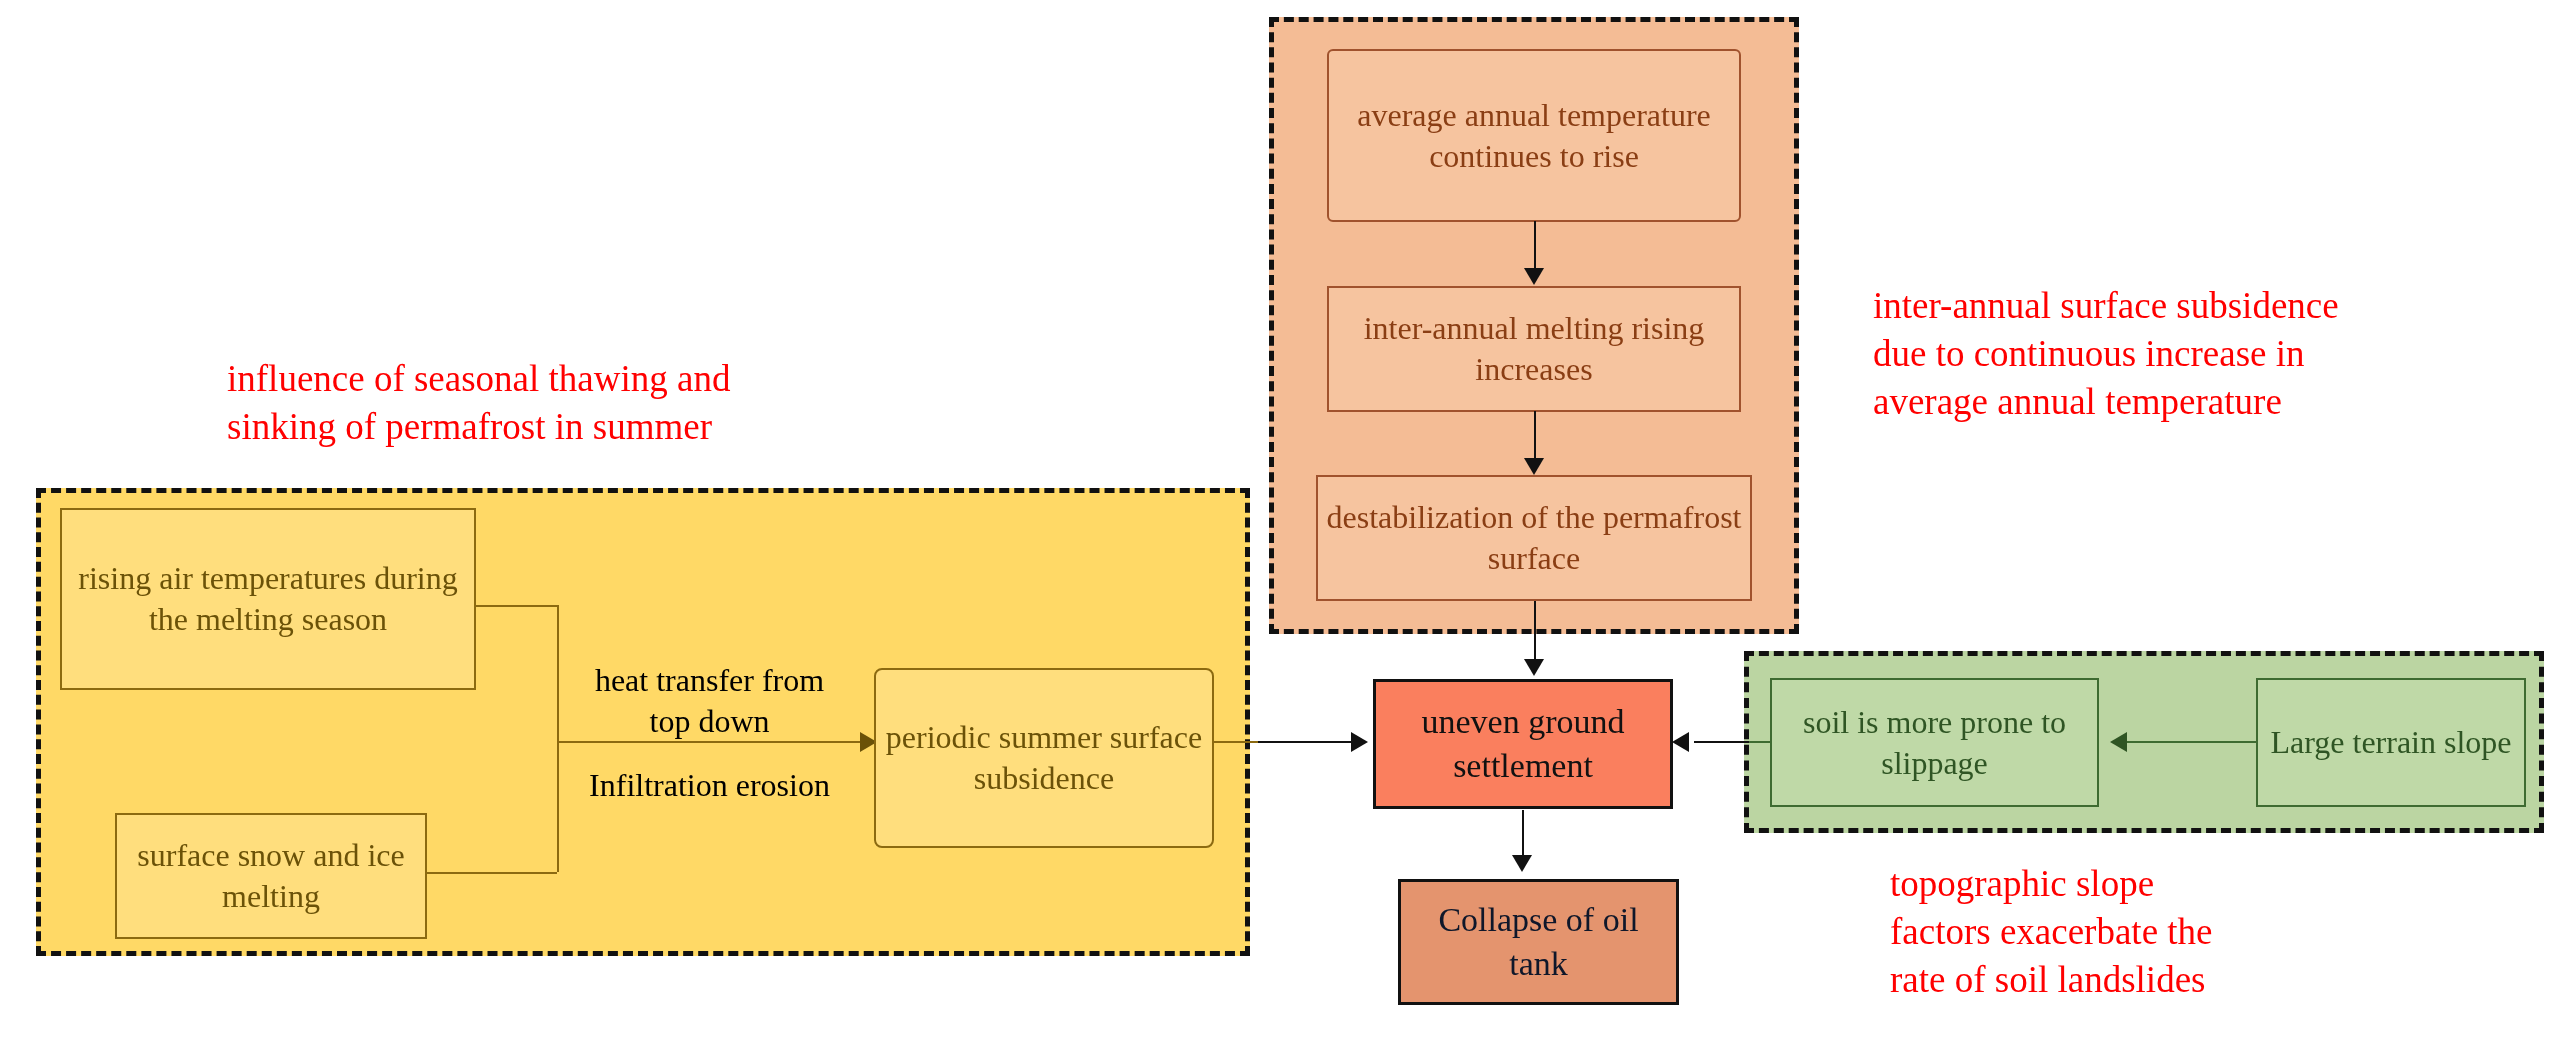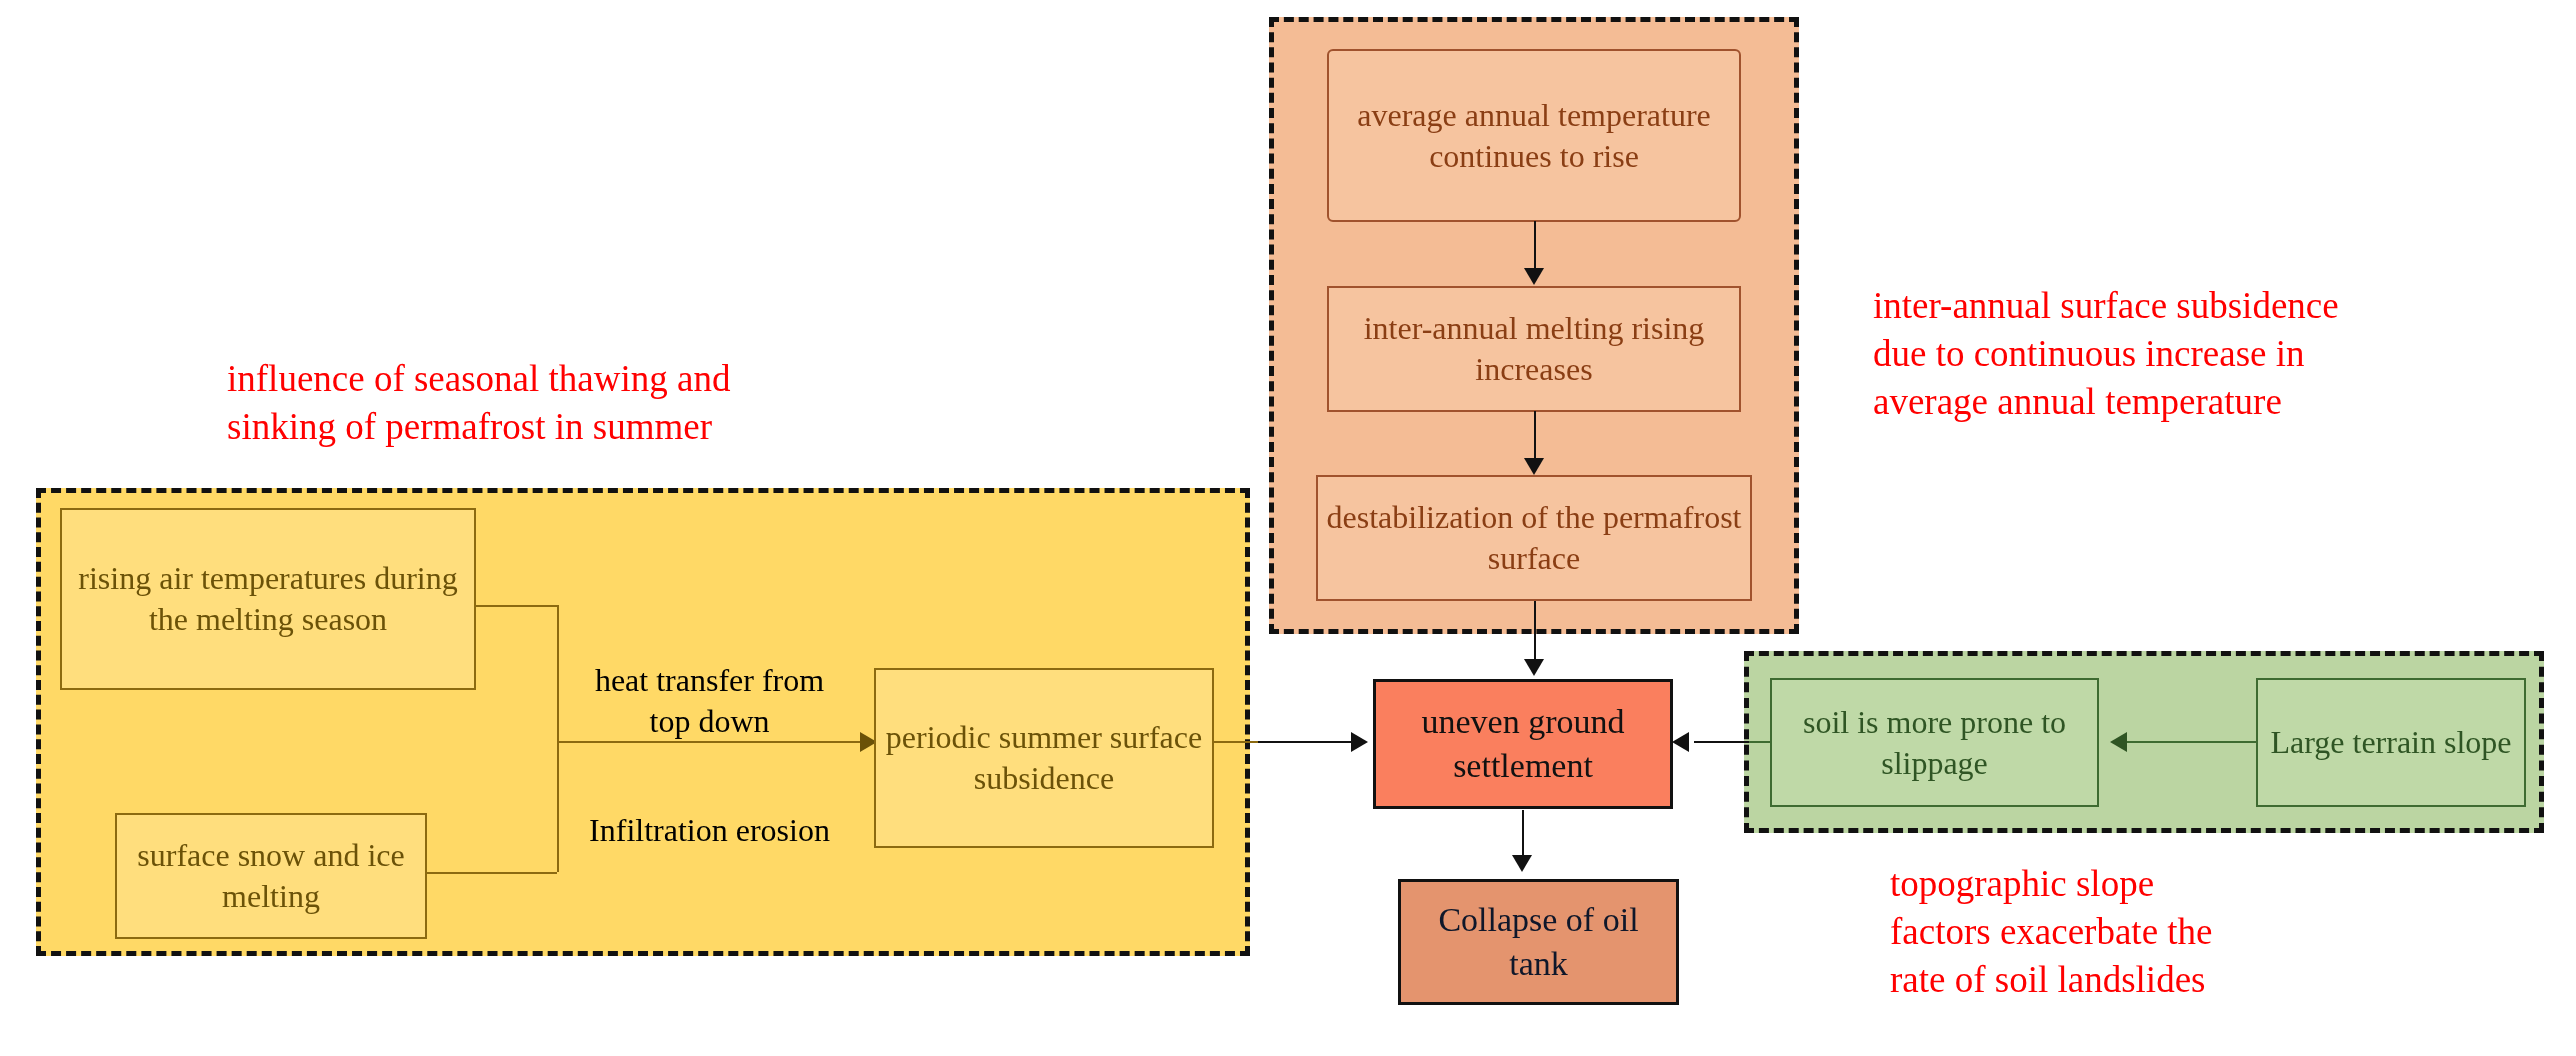--- a/index.html
+++ b/index.html
@@ -165,24 +165,24 @@
   <div class="line-h olive" style="left:475px; top:605px; width:82px;"></div>
   <div class="line-h olive" style="left:427px; top:872px; width:130px;"></div>
   <div class="line-v olive" style="left:557px; top:605px; height:267px;"></div>
 
   <div class="line-h olive" style="left:557px; top:741px; width:314px;"></div>
   <div class="arrow-right olive" style="left:860px; top:732px;"></div>
 
   <div class="edge-label" style="left:580px; top:660px; width:259px;">heat transfer
 from top down</div>
 
-  <div class="edge-label" style="left:580px; top:810px; width:259px;">Infiltration
+  <div class="edge-label" style="left:580px; top:765px; width:259px;">Infiltration
 erosion</div>
 
-  <div class="node yellow" style="left:874px; top:668px; width:340px; height:180px;">periodic summer
+  <div class="node yellow" style="left:874px; top:668px; width:340px; height:180px;border-radius:8px;">periodic summer
 surface
 subsidence</div>
 
   <div class="line-h olive" style="left:1214px; top:741px; width:47px;"></div>
   <div class="line-h thin-dark" style="left:1258px; top:741px; width:99px;"></div>
   <div class="arrow-right" style="left:1351px; top:732px;"></div>
 
   <div class="node red-main" style="left:1373px; top:679px; width:300px; height:130px; font-size:34px;">uneven ground
 settlement</div>
 

